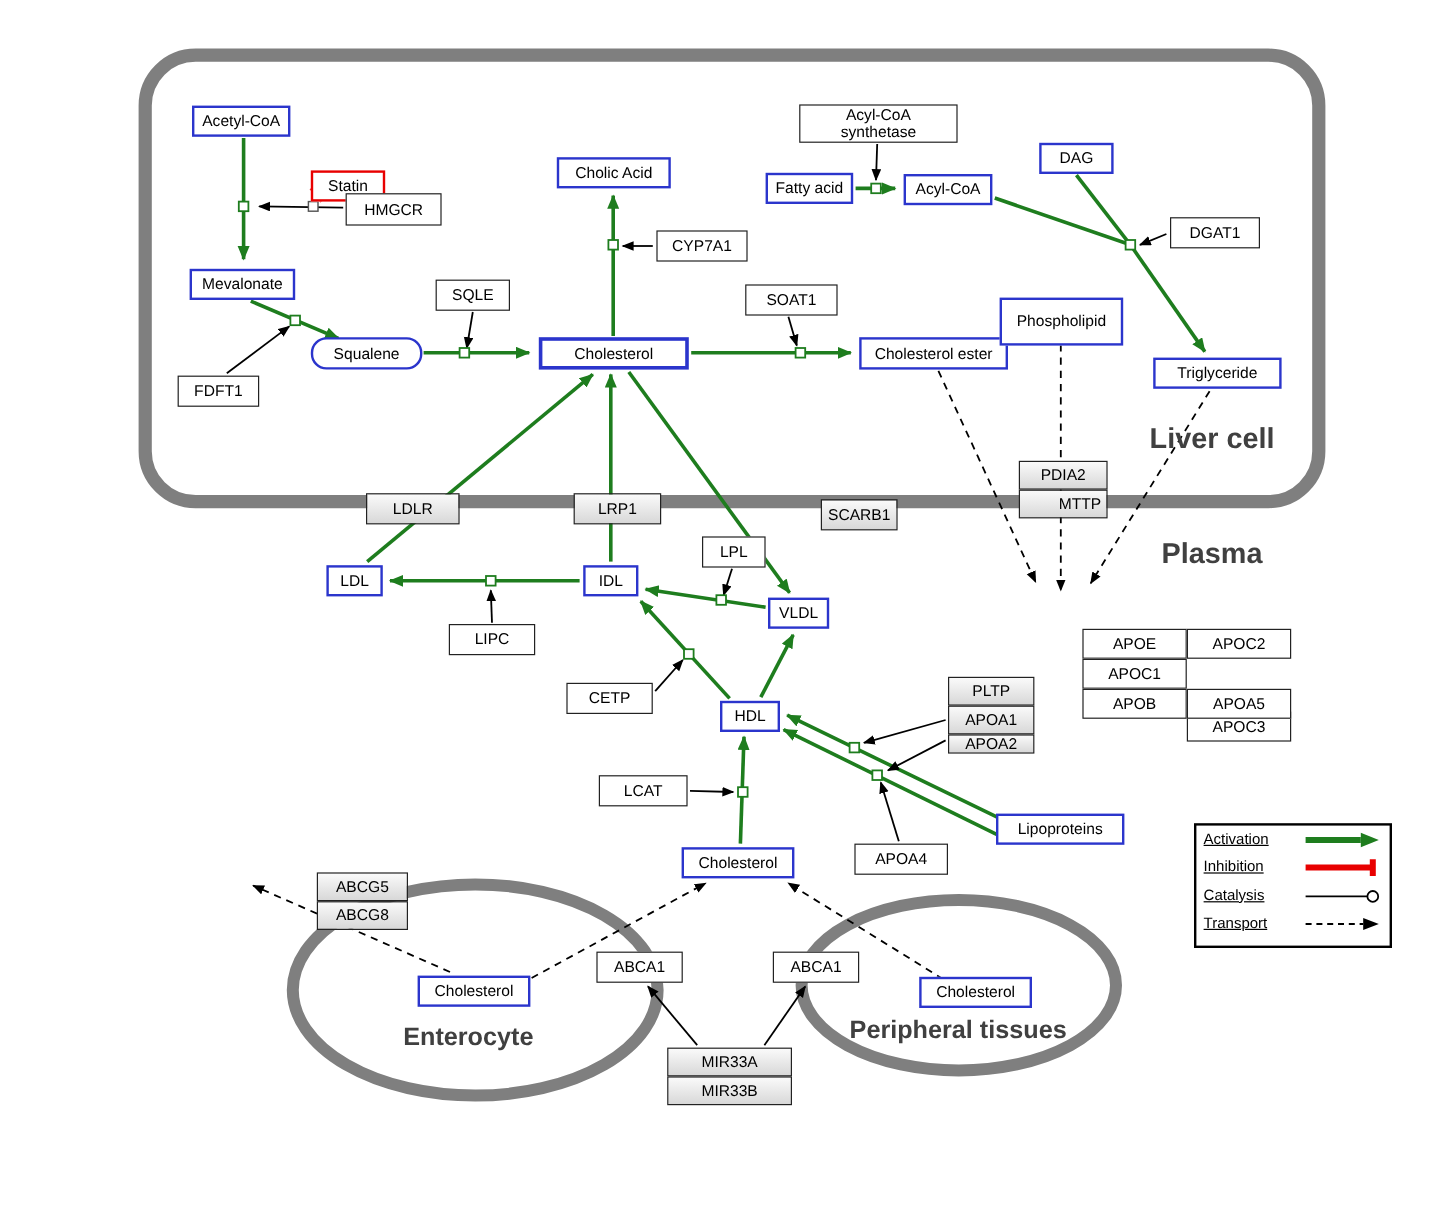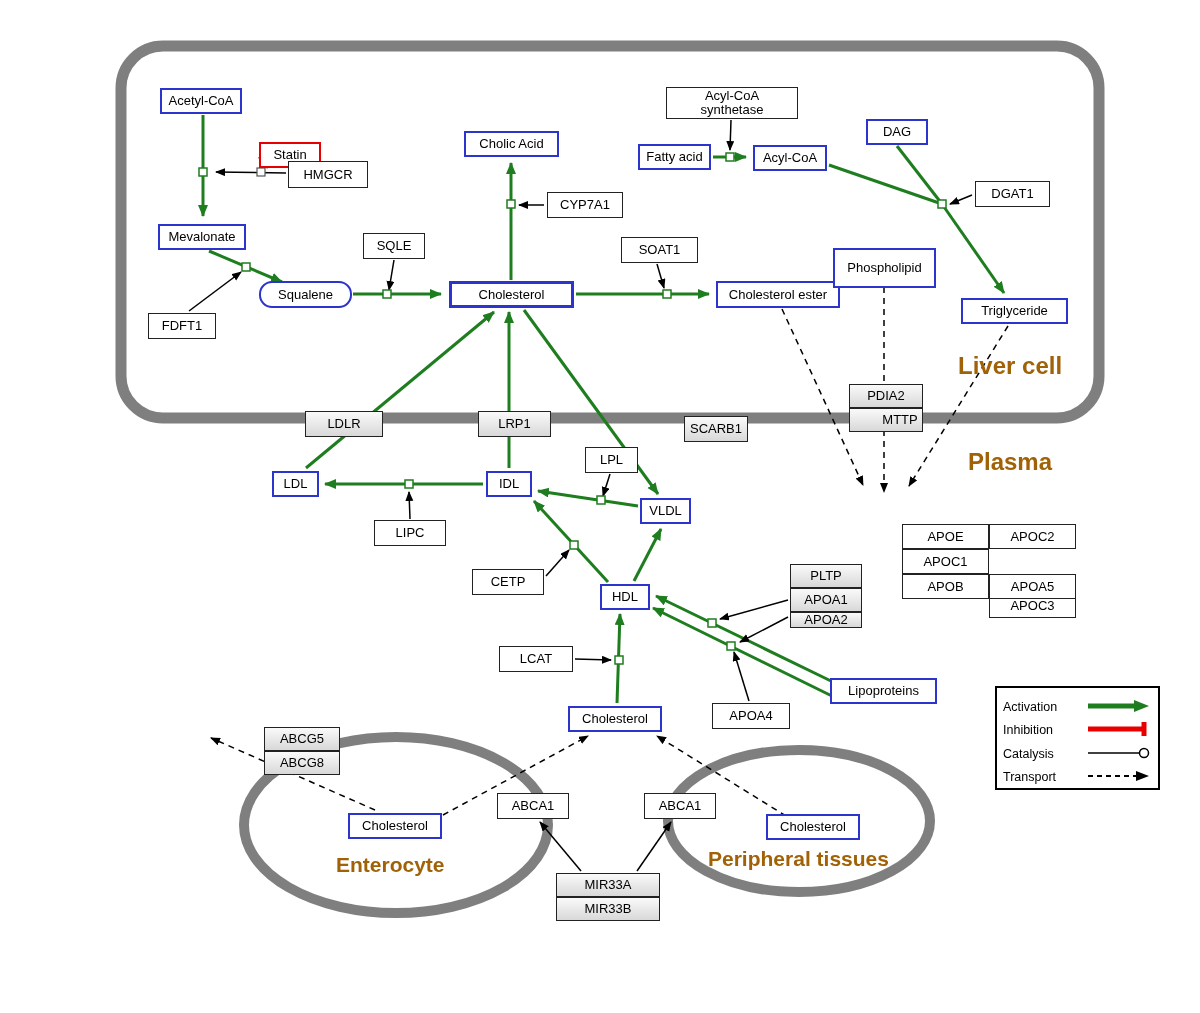--- a/index.html
+++ b/index.html
@@ -7,27 +7,27 @@
           font-family:"Liberation Sans", sans-serif;overflow:hidden;}
   #edges{position:absolute;left:0;top:0;z-index:1;}
   .node{position:absolute;display:flex;align-items:center;justify-content:center;
         text-align:center;font-size:13px;color:#000;background:#fff;
         border:1px solid #222;box-sizing:border-box;z-index:2;line-height:1.05;}
   .met{border:2px solid #2b35cc;}
   .met.thick{border-width:3px;}
   .drug{border:2px solid #e80000;}
   .gene{background:#fff;}
   .gray{background:linear-gradient(#fafafa,#d8d8d8);}
-  .rlabel{position:absolute;font-weight:bold;color:#a16207;z-index:2;
+  .rlabel{position:absolute;font-weight:bold;color:#404040;z-index:2;
           white-space:nowrap;}
   #legend{position:absolute;left:995px;top:686px;width:165px;height:104px;
           border:2px solid #000;background:#fff;z-index:3;box-sizing:border-box;
           display:flex;flex-direction:column;justify-content:space-around;
           padding:3px 6px;}
-  .lrow{display:flex;align-items:flex-end;justify-content:space-between;height:22px;}
+  .lrow{display:flex;align-items:flex-start;justify-content:space-between;height:22px;text-decoration:underline;}
   .lrow span{font-size:12.5px;color:#000;}
   .wrapnarrow{display:inline-block;max-width:80px;}
 </style>
 </head>
 <body>
 
 <div id="canvas">
 
   <svg id="edges" width="1200" height="1013" viewBox="0 0 1200 1013">
     <defs>

